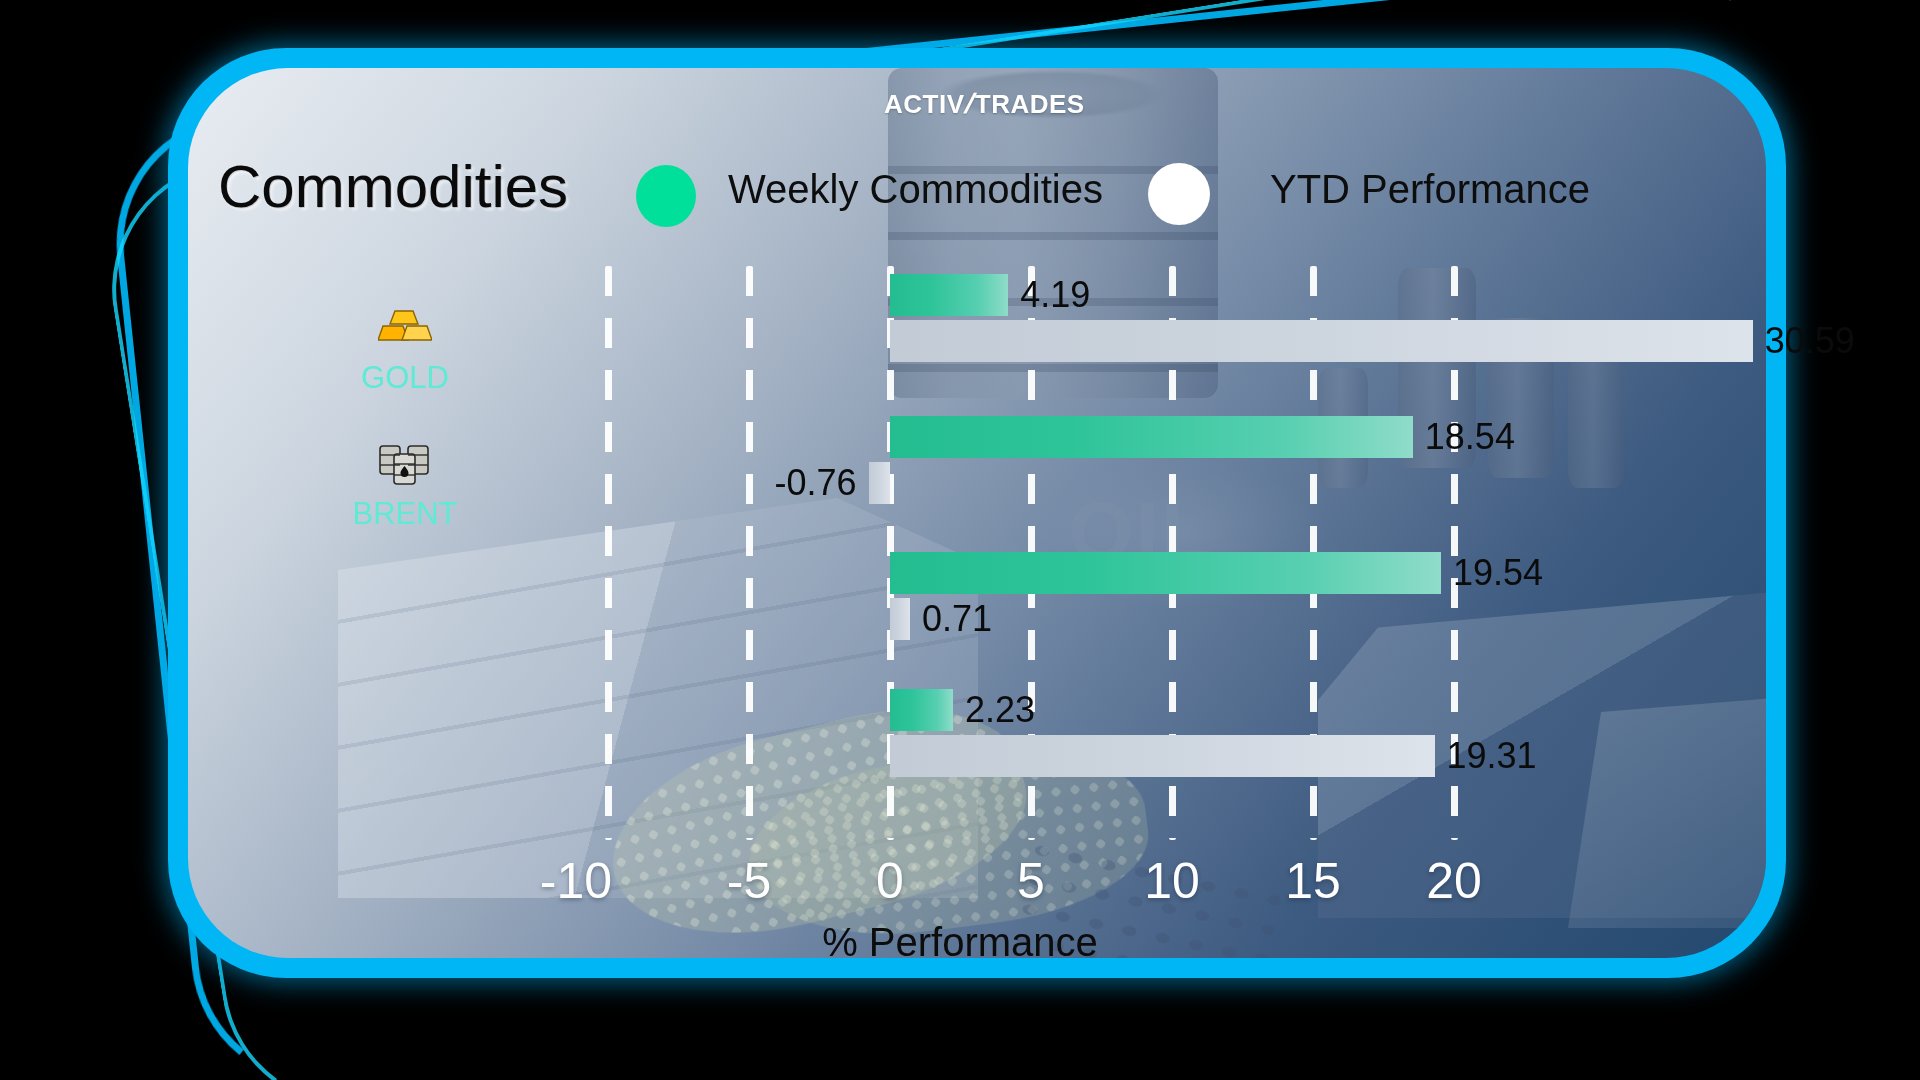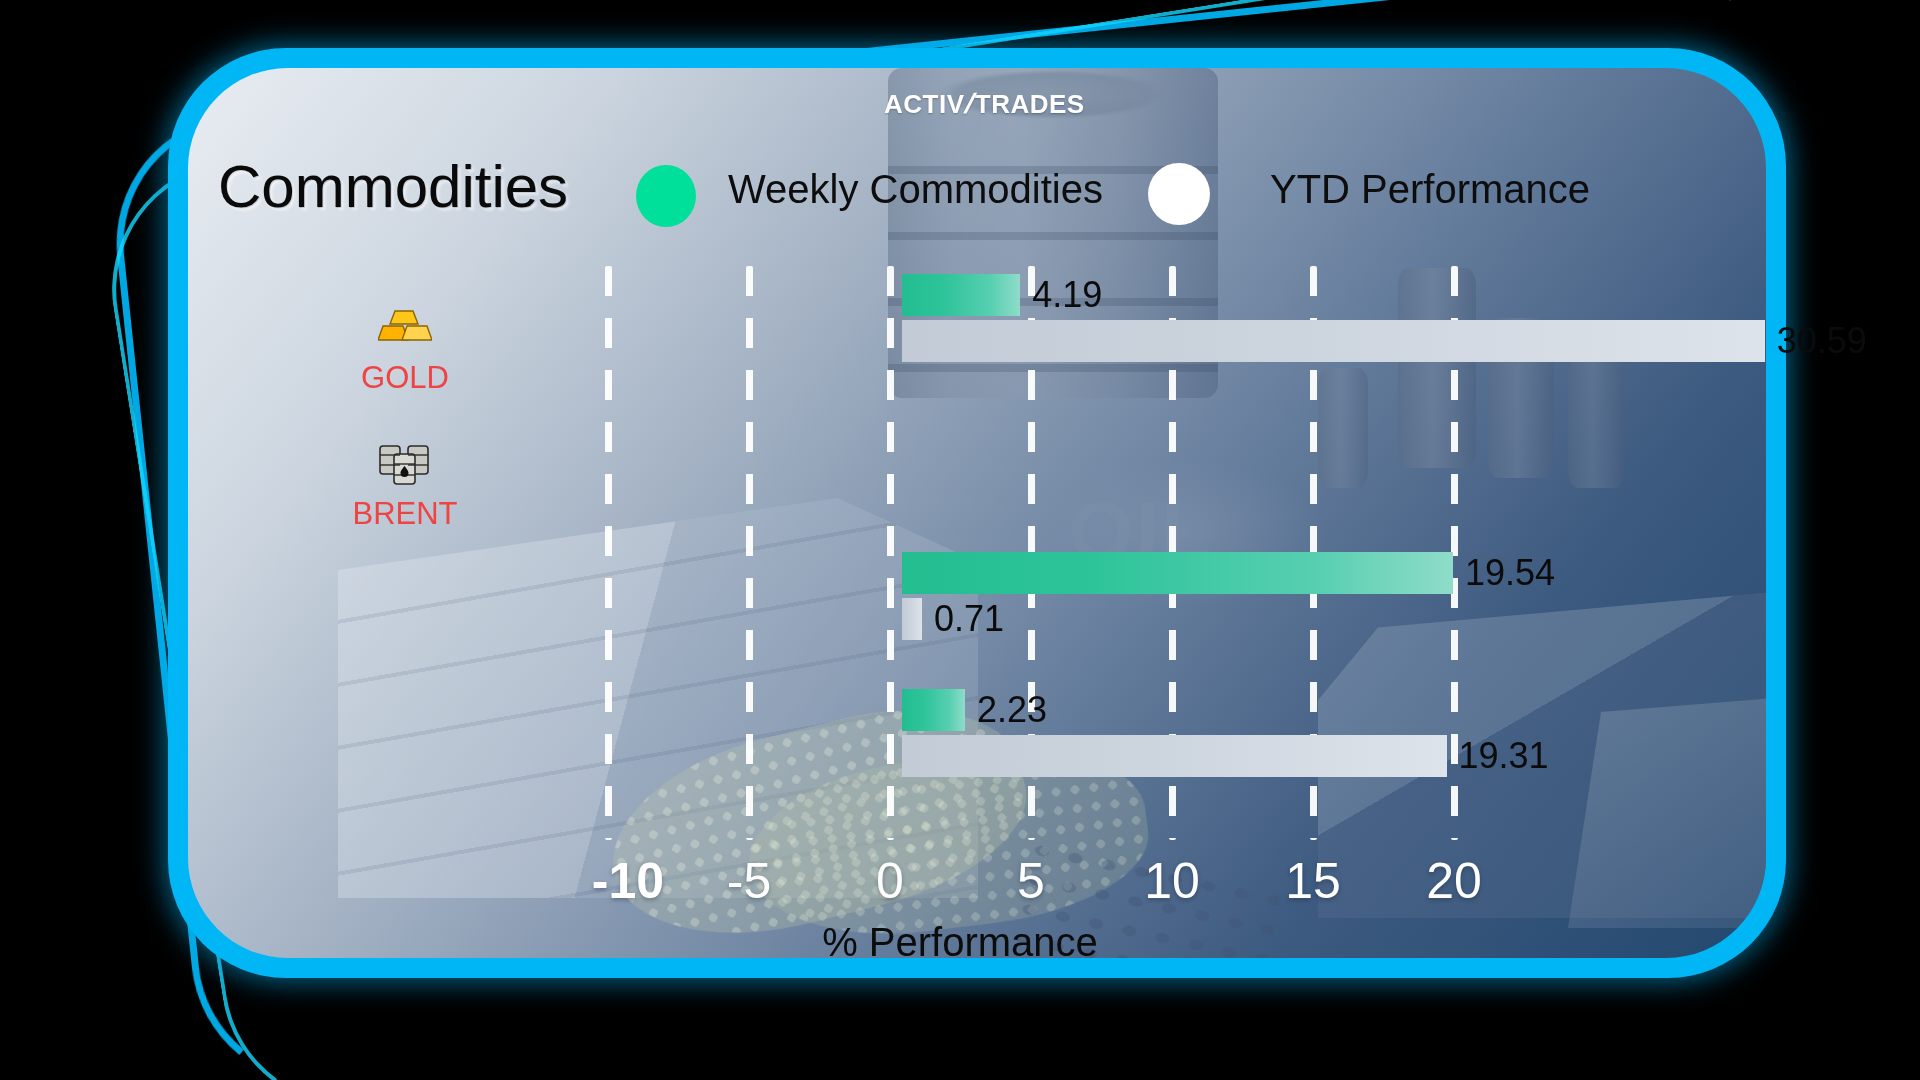--- a/index.html
+++ b/index.html
@@ -151,32 +151,32 @@
   .lbl-ytd{left:1270px;top:167px;}
 
   
   .plot{position:absolute;left:0;top:258px;width:1920px;height:582px;}
   .gridline{
     position:absolute;top:8px;width:7px;height:574px;
     background:repeating-linear-gradient(180deg,#ffffff 0 30px,rgba(255,255,255,0) 30px 52px);
     opacity:.95;border-radius:2px;
   }
 
-  .row{position:absolute;left:12px;width:1696px;height:146px;}
+  .row{position:absolute;left:0;width:1696px;height:146px;}
   .bar{position:absolute;height:42px;}
   .bar-weekly{background:linear-gradient(90deg,#23bd90 0%,#2ec49a 35%,#57cfb0 75%,#8fdcc9 100%);}
   .bar-ytd{background:linear-gradient(90deg,#c3cbd6 0%,#ccd4de 45%,#dde3ea 100%);}
   .bar-val{
     position:absolute;font-size:36px;color:#0b0b0b;white-space:nowrap;
     font-family:"Liberation Sans",sans-serif;line-height:42px;
   }
 
   .cat{position:absolute;text-align:center;width:220px;}
   .cat-icon{height:56px;display:flex;align-items:center;justify-content:center;}
-  .cat-name{font-size:31px;color:#ef4444;font-family:"Liberation Sans",sans-serif;margin-top:4px;}
+  .cat-name{font-size:31px;color:#5eead4;font-family:"Liberation Sans",sans-serif;margin-top:4px;}
 
   
   .axis-tick{
     position:absolute;top:852px;font-size:50px;color:#ffffff;
     font-family:"Liberation Sans",sans-serif;transform:translateX(-50%);
     text-shadow:0 2px 4px rgba(20,30,50,.35);
   }
   .axis-title{
     position:absolute;left:960px;top:920px;transform:translateX(-50%);
     font-size:40px;color:#0c0c0c;font-family:"Liberation Sans",sans-serif;white-space:nowrap;
@@ -235,36 +235,42 @@
         <div class="gridline" style="left: 1028px;"></div>
         <div class="gridline" style="left: 1169px;"></div>
         <div class="gridline" style="left: 1310px;"></div>
         <div class="gridline" style="left: 1451px;"></div>
         <div class="row" style="top: 0px;">
           <div class="bar bar-weekly" style="left: 890px; width: 118.158px; top: 16px;"></div>
           <div class="bar-val" style="top: 16px; left: 1020.16px;">4.19</div>
           <div class="bar bar-ytd" style="left: 890px; width: 862.638px; top: 62px;"></div>
           <div class="bar-val" style="top: 62px; left: 1764.64px;">30.59</div>
         </div>
+        <div class="row" style="top: 142px;">
+          <div class="bar bar-weekly" style="left: 890px; width: 522.828px; top: 16px;"></div>
+          <div class="bar-val" style="top: 16px; left: 1424.83px;">18.54</div>
+          <div class="bar bar-ytd" style="left: 868.568px; width: 21.432px; top: 62px;"></div>
+          <div class="bar-val" style="top: 62px; left: 856.568px; transform: translateX(-100%);">-0.76</div>
+        </div>
         <div class="row" style="top: 278px;">
           <div class="bar bar-weekly" style="left: 890px; width: 551.028px; top: 16px;"></div>
           <div class="bar-val" style="top: 16px; left: 1453.03px;">19.54</div>
           <div class="bar bar-ytd" style="left: 890px; width: 20.022px; top: 62px;"></div>
           <div class="bar-val" style="top: 62px; left: 922.022px;">0.71</div>
         </div>
         <div class="row" style="top: 415px;">
           <div class="bar bar-weekly" style="left: 890px; width: 62.886px; top: 16px;"></div>
           <div class="bar-val" style="top: 16px; left: 964.886px;">2.23</div>
           <div class="bar bar-ytd" style="left: 890px; width: 544.542px; top: 62px;"></div>
           <div class="bar-val" style="top: 62px; left: 1446.54px;">19.31</div>
         </div>
       </div>
 
     <div id="axis-ticks">
-        <div class="axis-tick" style="left: 628px; font-weight: bold;">-10</div>
+        <div class="axis-tick" style="left: 576px;">-10</div>
         <div class="axis-tick" style="left: 749px;">-5</div>
         <div class="axis-tick" style="left: 890px;">0</div>
         <div class="axis-tick" style="left: 1031px;">5</div>
         <div class="axis-tick" style="left: 1172px;">10</div>
         <div class="axis-tick" style="left: 1313px;">15</div>
         <div class="axis-tick" style="left: 1454px;">20</div>
       </div>
     <div class="axis-title">% Performance</div>
 
   <div class="cat" style="left: 295px; top: 300px;">

